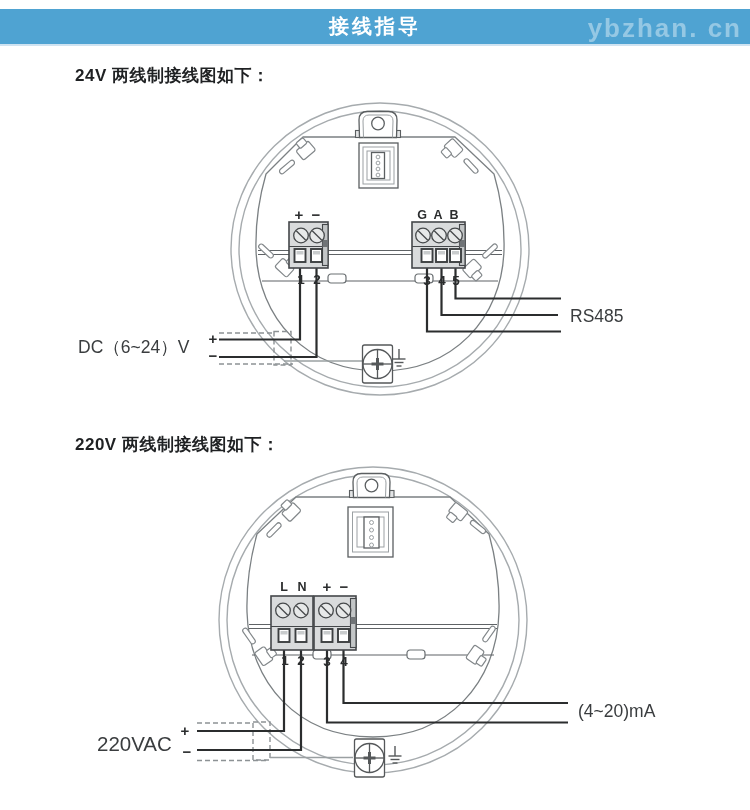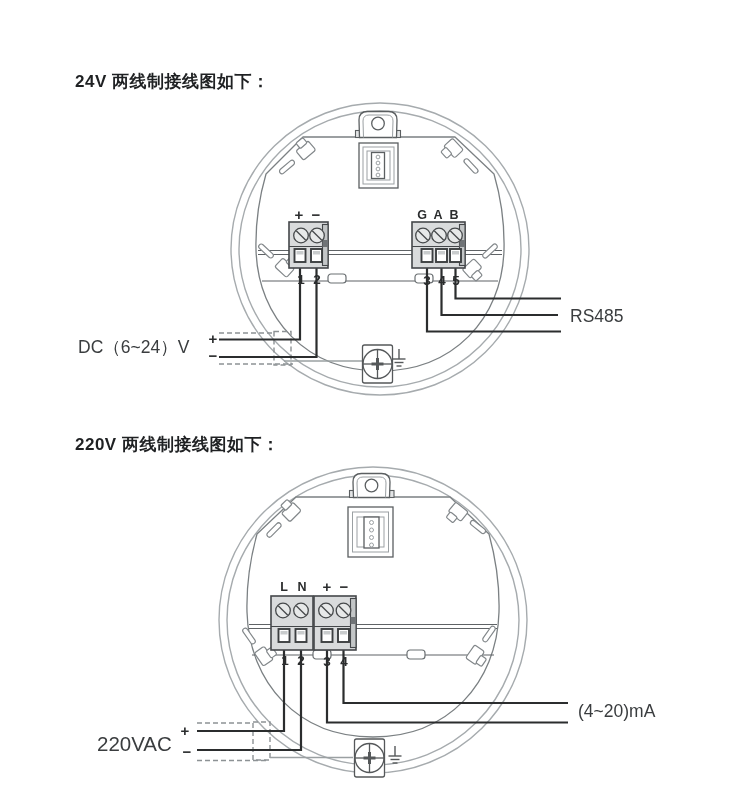--- a/index.html
+++ b/index.html
@@ -6,21 +6,21 @@
   .page{position:relative;width:750px;height:810px;background:#ffffff;overflow:hidden;
         font-family:"Liberation Sans","DejaVu Sans",sans-serif;}
   .header-bar{position:absolute;left:0;top:9px;width:750px;height:35px;background:#4fa3d2;
               border-bottom:2px solid #cfe3f1;}
   .header-title{width:100%;text-align:center;line-height:35px;font-size:20px;font-weight:bold;
                 color:#ffffff;letter-spacing:3px;}
   .watermark{position:absolute;right:8px;top:4px;font-size:26px;font-weight:bold;
              color:rgba(255,255,255,0.40);letter-spacing:2px;white-space:nowrap;}
   .sec-title{position:absolute;left:75px;font-size:17px;font-weight:bold;color:#1f2123;
              letter-spacing:0.5px;white-space:nowrap;}
-  #t1{top:70px;} #t2{top:433px;}
+  #t1{top:64px;} #t2{top:433px;}
   svg{position:absolute;left:0;top:0;}
   .ring{fill:none;stroke:#a6abae;stroke-width:1.4;}
   .panel{fill:none;stroke:#7b8083;stroke-width:1.3;stroke-linejoin:round;}
   .plate{stroke:#5f6366;stroke-width:1.1;}
   .hw{fill:#ffffff;stroke:#5b5f61;stroke-width:1.3;}
   .hw2{fill:none;stroke:#9ba0a3;stroke-width:1;}
   .wire{fill:none;stroke:#2b2d2e;stroke-width:2.2;}
   .dash{fill:none;stroke:#8d9295;stroke-width:1.4;stroke-dasharray:5,3;}
   .shield{stroke:#9aa0a2;stroke-width:1.6;}
   .blk{fill:#d9dbdc;stroke:#44474a;stroke-width:1.6;}
@@ -34,20 +34,24 @@
   .pm{font-family:"Liberation Sans","DejaVu Sans",sans-serif;font-weight:bold;
       font-size:15px;fill:#2b2d2e;text-anchor:middle;}
   .lbl{font-family:"Liberation Sans","DejaVu Sans",sans-serif;font-size:17.5px;fill:#3a3d3f;}
   .lblbig{font-family:"Liberation Sans","DejaVu Sans",sans-serif;font-size:20.5px;fill:#3a3d3f;}
 </style>
 </head>
 <body>
 
 <div class="page">
 
+  <div class="header-bar">
+    <div class="header-title">接线指导</div>
+    <div class="watermark">ybzhan. cn</div>
+  </div>
 
   <div class="sec-title" id="t1">24V 两线制接线图如下：</div>
   <div class="sec-title" id="t2">220V 两线制接线图如下：</div>
 
   <svg width="750" height="810" viewBox="0 0 750 810">
     <defs>
       <g id="clip" fill="#ffffff" stroke="#82878a" stroke-width="1.2">
         <rect x="-9" y="-2.5" width="18" height="5" rx="2.5"></rect>
         <rect x="17" y="-6.5" width="16" height="12" rx="2"></rect>
         <rect x="22" y="-12.5" width="9" height="7" rx="1.5"></rect>

